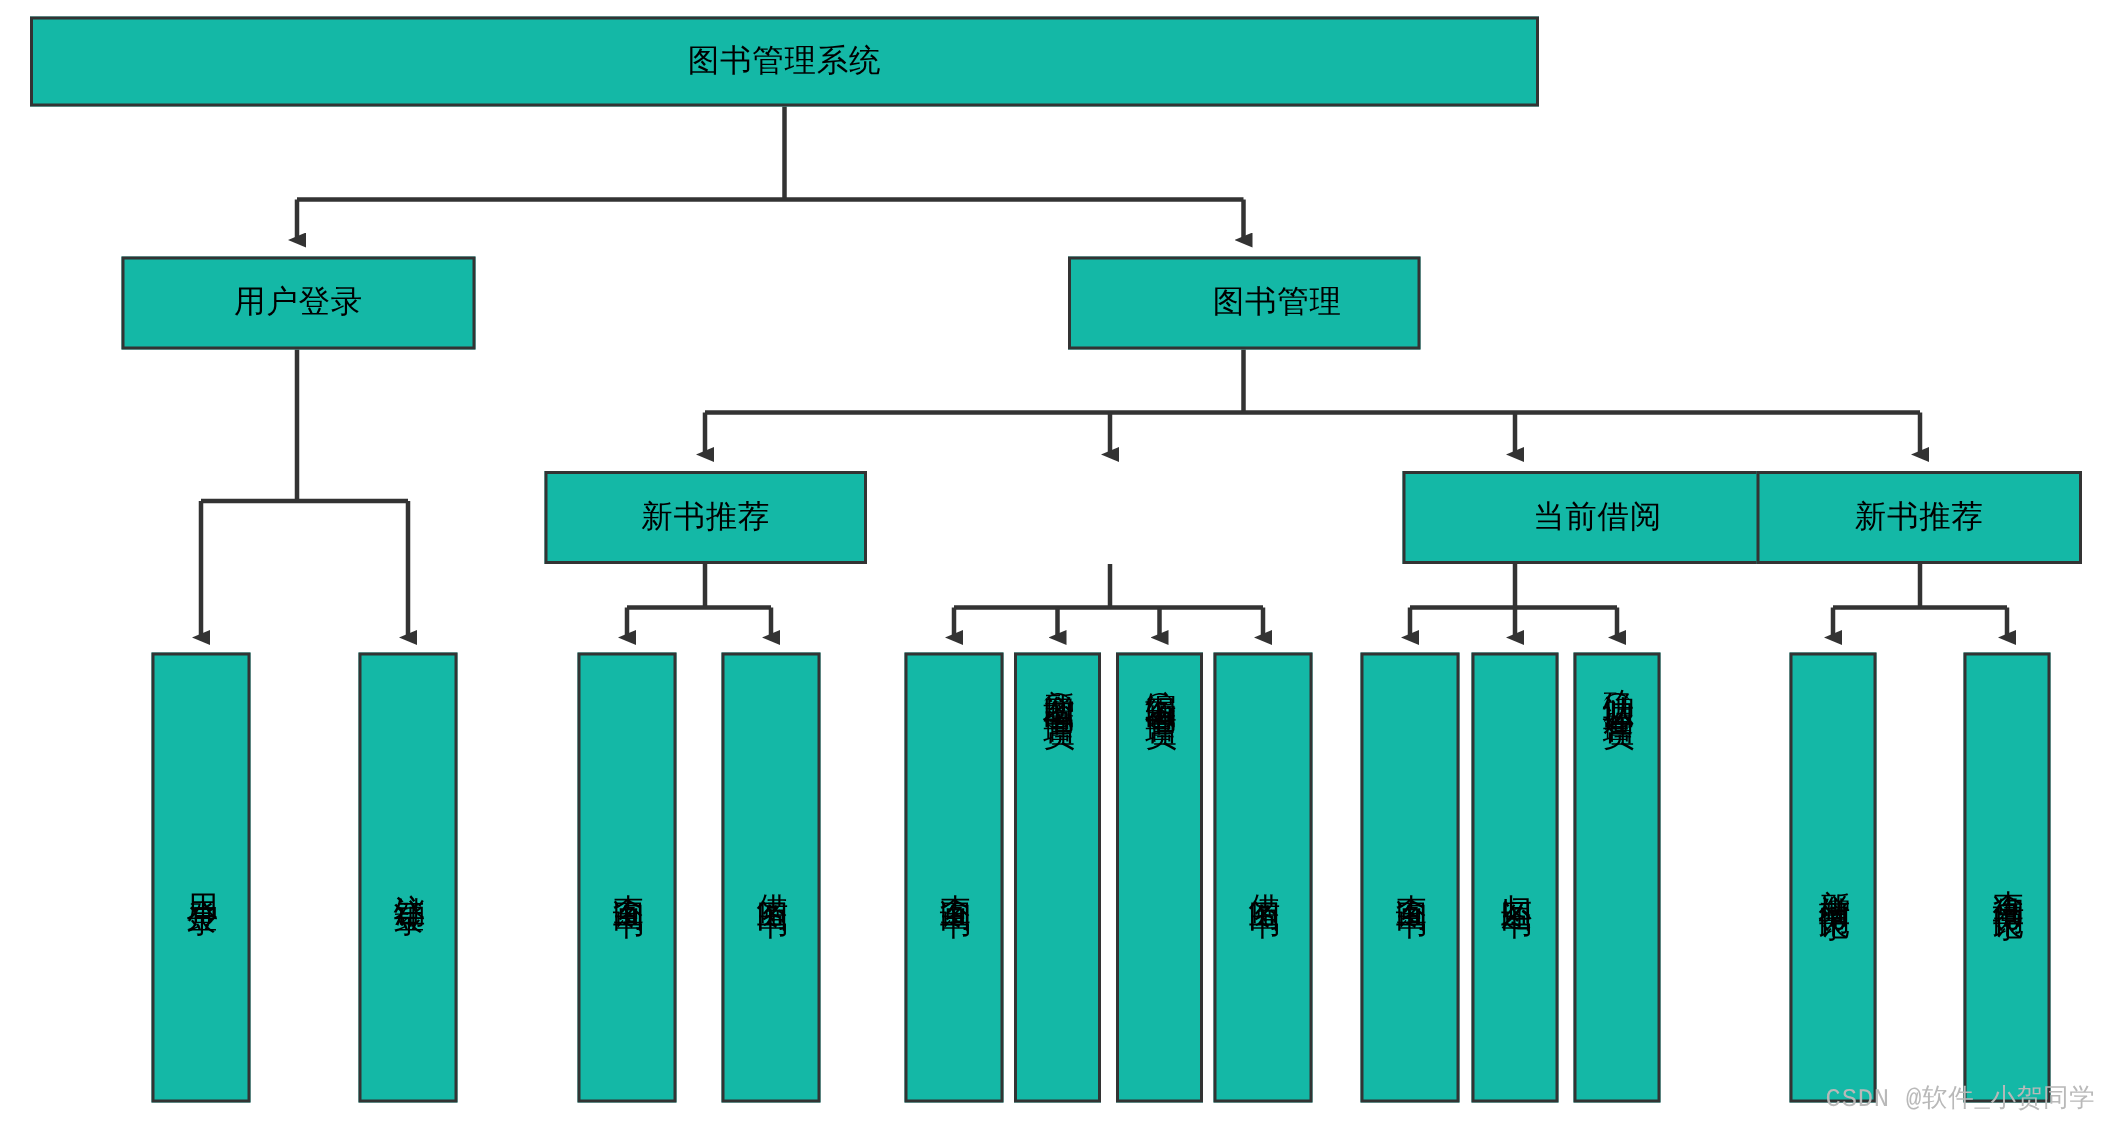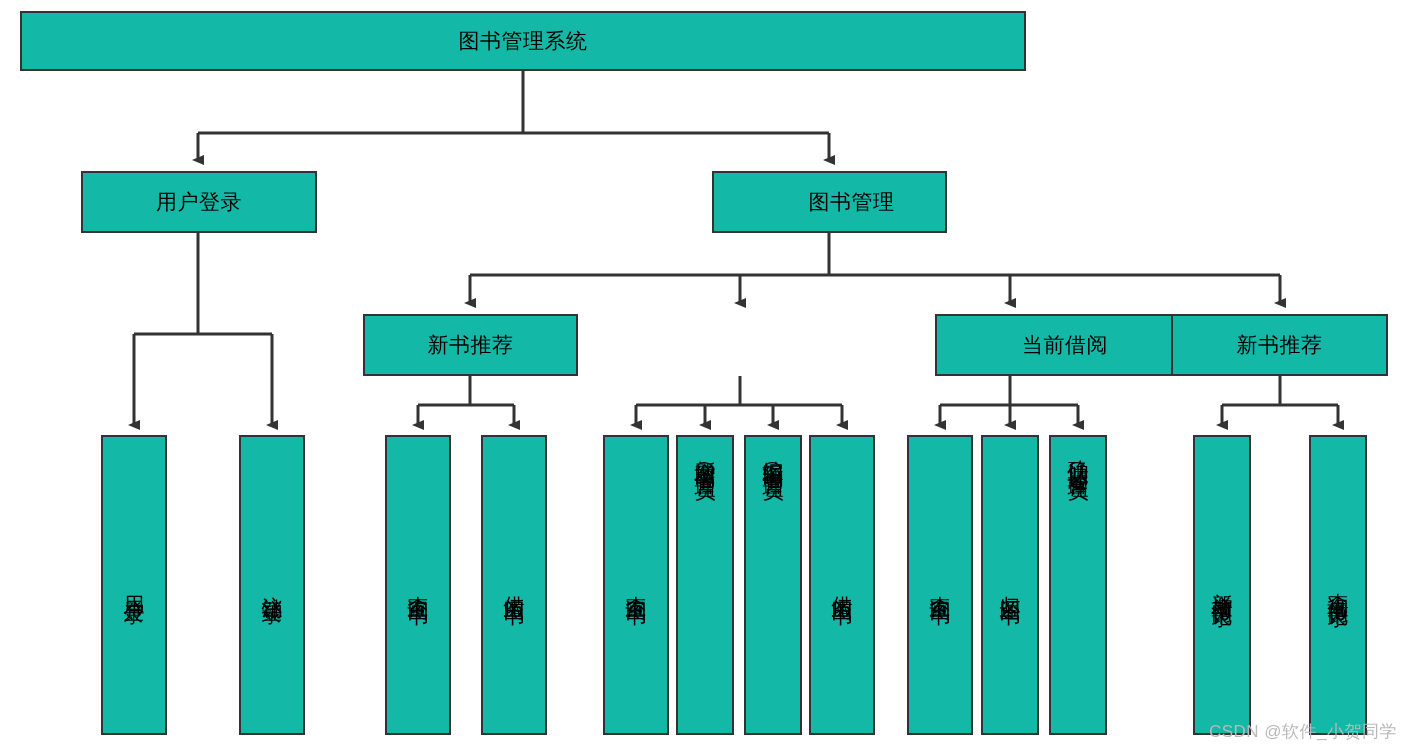--- a/index.html
+++ b/index.html
@@ -62,20 +62,21 @@
     padding-top: 0;
   }
   .watermark {
     position: absolute;
     right: 8px;
     bottom: 4px;
     font-size: 17px;
     color: #b9b9b9;
     letter-spacing: 0.5px;
     white-space: nowrap;
+    font-family: Liberation Mono, monospace;
   }
 </style>
 </head>
 <body>
 
 <div id="canvas">
 
   <svg class="wires" viewBox="0 0 1405 747">
     <defs>
       <marker id="arrow" markerWidth="12" markerHeight="12" refX="5" refY="6" orient="auto" markerUnits="userSpaceOnUse">

